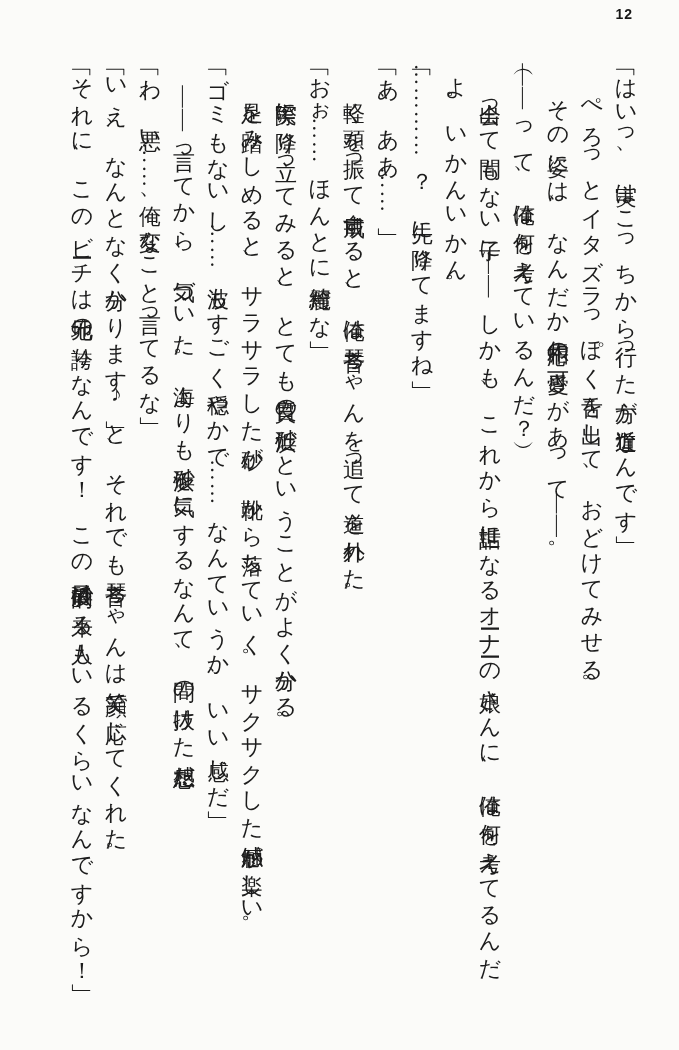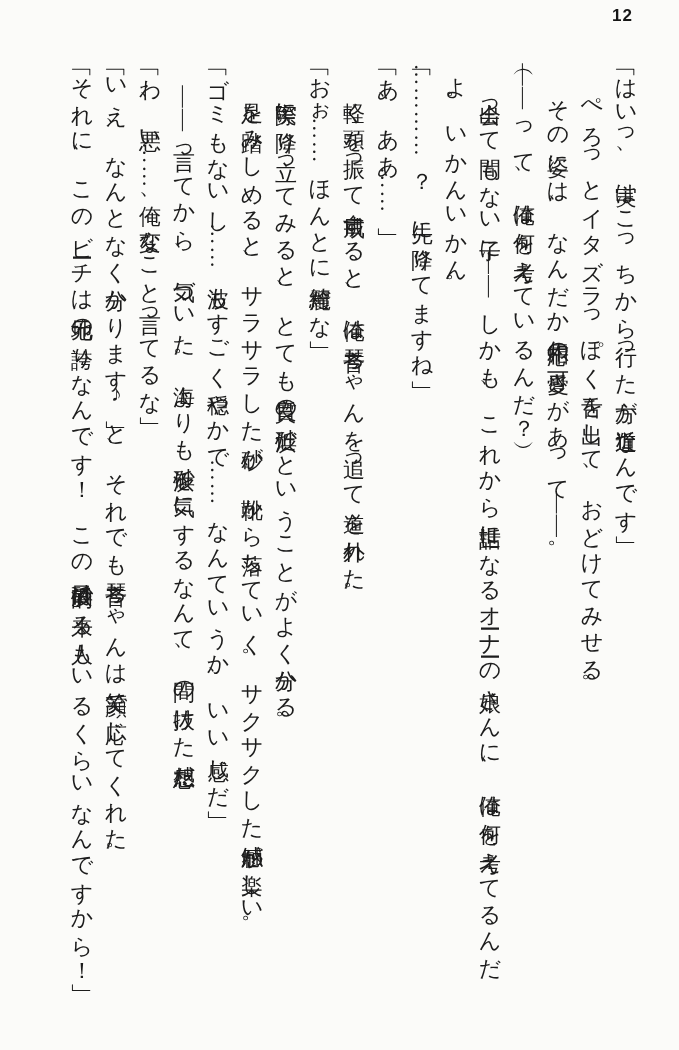--- a/index.html
+++ b/index.html
@@ -12,21 +12,21 @@
     width: 679px;
     height: 1050px;
     background: #fbfbf9;
     overflow: hidden;
   }
   .page-number {
     position: absolute;
     top: 6px;
     right: 46px;
     font-family: "Liberation Sans", sans-serif;
-    font-size: 17px;
+    font-size: 14px;
     font-weight: 700;
     letter-spacing: 1px;
     color: #161616;
   }
   .text-area {
     position: absolute;
     top: 62px;
     right: 36px;
     height: 948px;
     writing-mode: vertical-rl;

